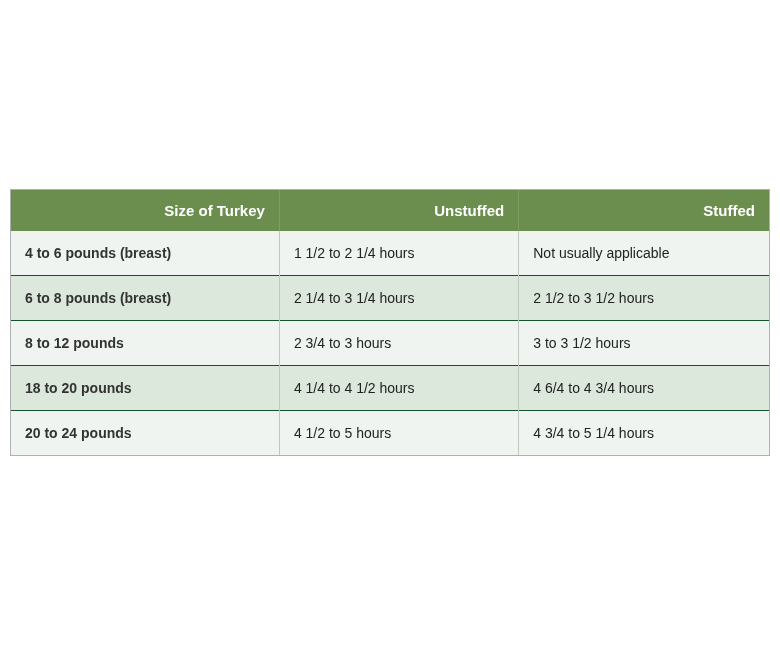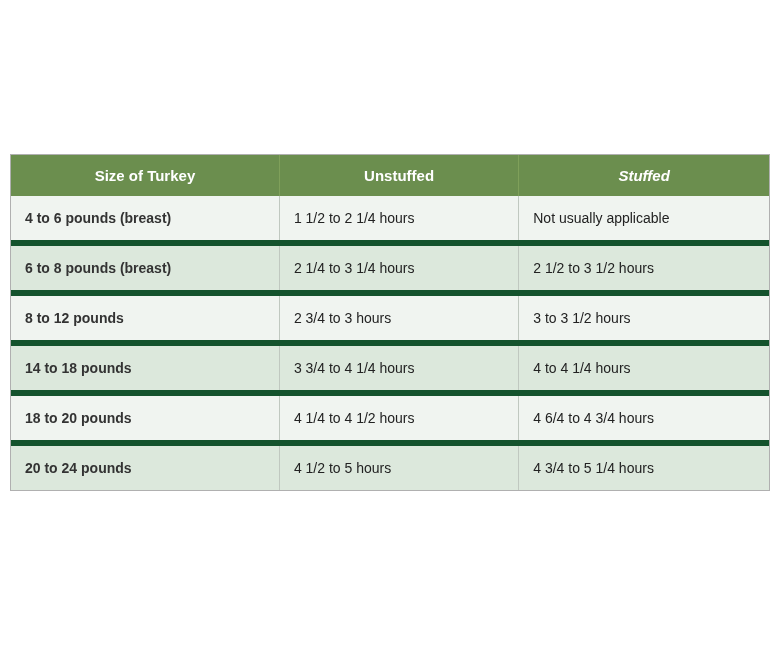--- a/index.html
+++ b/index.html
@@ -30,27 +30,26 @@
 
     thead tr {
       background-color: #6b8e4e;
     }
 
     thead th {
       color: #fff;
       font-weight: bold;
       font-size: 15px;
       padding: 12px 14px;
-      text-align: center;
+      text-align: right;
       border-right: 1px solid #7fa05a;
     }
 
     thead th:last-child {
       border-right: none;
-      font-style: italic;
     }
 
     tbody tr:nth-child(odd) {
       background-color: #f0f4f0;
     }
 
     tbody tr:nth-child(even) {
       background-color: #dce8dc;
     }
 
@@ -74,21 +73,21 @@
 
     tbody td:nth-child(2) {
       width: 248px;
     }
 
     tbody td:nth-child(3) {
       width: 260px;
     }
 
     tbody tr {
-      border-bottom: 6px solid #14532d;
+      border-bottom: 1px solid #14532d;
     }
 
     tbody tr:last-child {
       border-bottom: none;
     }
   </style>
 </head>
 <body>
 
 <div class="table-container">
@@ -110,25 +109,20 @@
           <td>6 to 8 pounds (breast)</td>
           <td>2 1/4 to 3 1/4 hours</td>
           <td>2 1/2 to 3 1/2 hours</td>
         </tr>
         <tr>
           <td>8 to 12 pounds</td>
           <td>2 3/4 to 3 hours</td>
           <td>3 to 3 1/2 hours</td>
         </tr>
         <tr>
-          <td>14 to 18 pounds</td>
-          <td>3 3/4 to 4 1/4 hours</td>
-          <td>4 to 4 1/4 hours</td>
-        </tr>
-        <tr>
           <td>18 to 20 pounds</td>
           <td>4 1/4 to 4 1/2 hours</td>
           <td>4 6/4 to 4 3/4 hours</td>
         </tr>
         <tr>
           <td>20 to 24 pounds</td>
           <td>4 1/2  to 5 hours</td>
           <td>4 3/4  to 5 1/4  hours</td>
         </tr>
       </tbody>

